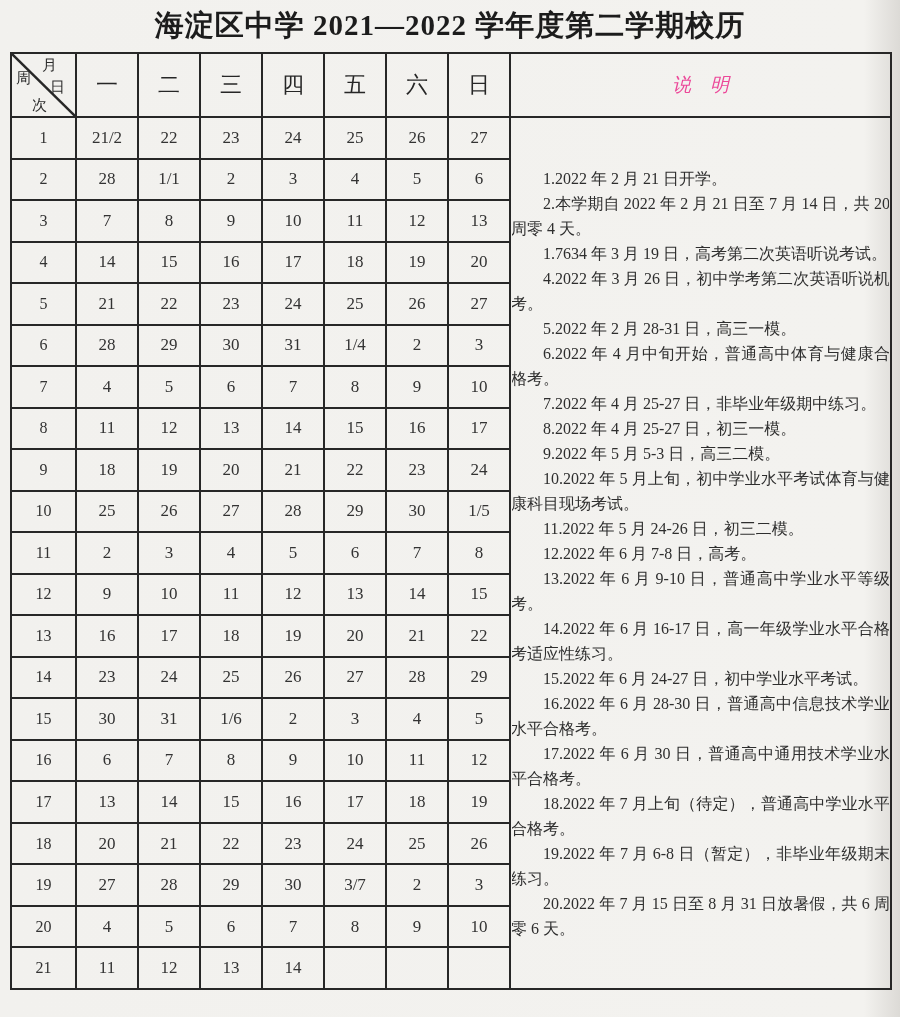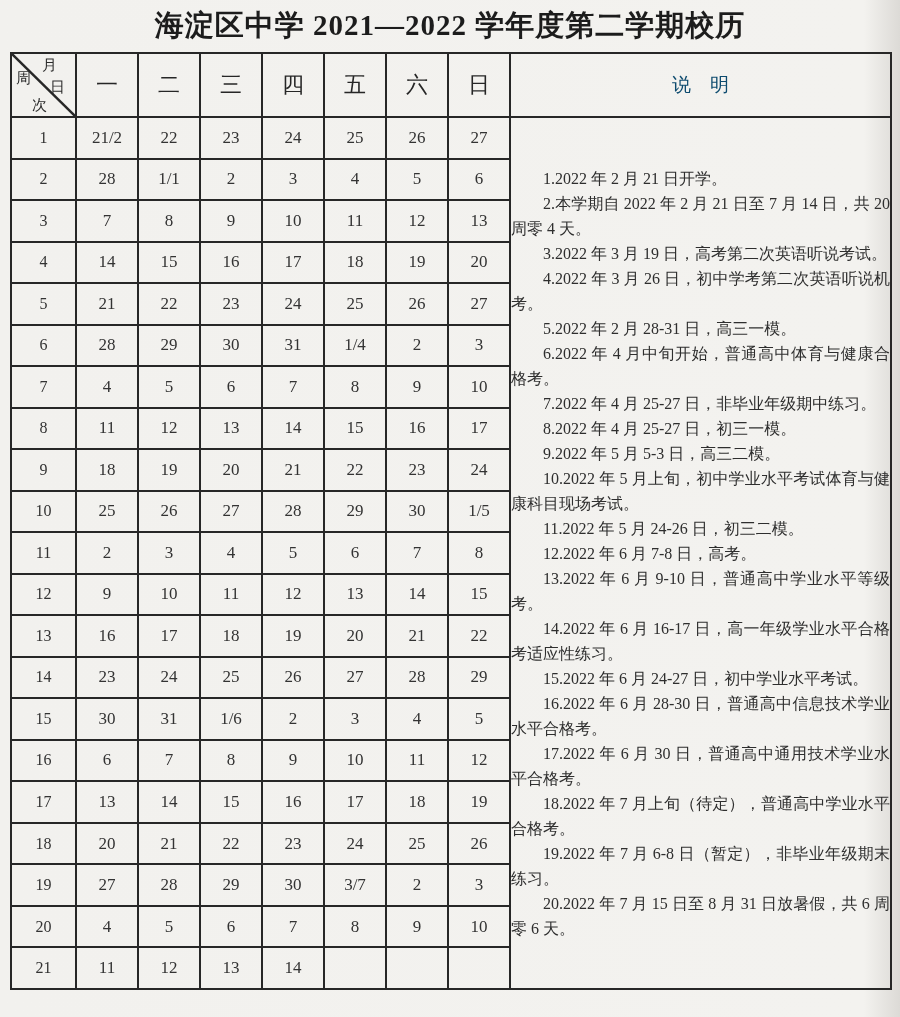--- a/index.html
+++ b/index.html
@@ -44,21 +44,22 @@
     vertical-align: middle;
     font-weight: normal;
   }
   thead tr { height: 64px; }
   .day-header {
     font-size: 22px;
     color: #262626;
   }
   .notes-header {
     font-size: 19px;
-    color: #0c4a6e;
+    color: #ec4899;
+    font-style: italic;
   }
   .corner {
     position: relative;
     overflow: hidden;
   }
   .corner svg {
     position: absolute;
     left: 0; top: 0;
     width: 100%;
     height: 100%;
@@ -79,20 +80,21 @@
   }
   .day-cell {
     font-size: 17px;
     color: #333333;
   }
   .notes-cell {
     vertical-align: top;
     text-align: left;
     padding: 7px 8px 6px 6px;
     overflow: hidden;
+    border-radius: 15px;
   }
   .note {
     margin: 0;
     text-indent: 2em;
     font-size: 16px;
     line-height: 25px;
     color: #2e2e2e;
     text-align: justify;
   }
 </style>
@@ -140,21 +142,21 @@
         <td class="day-cell">21/2</td>
         <td class="day-cell">22</td>
         <td class="day-cell">23</td>
         <td class="day-cell">24</td>
         <td class="day-cell">25</td>
         <td class="day-cell">26</td>
         <td class="day-cell">27</td>
         <td class="notes-cell" rowspan="21">
           <p class="note">1.2022 年 2 月 21 日开学。</p>
           <p class="note">2.本学期自 2022 年 2 月 21 日至 7 月 14 日，共 20 周零 4 天。</p>
-          <p class="note">3.2022 年 3 月 19 日，高考第二次英语听说考试。</p>
+          <p class="note">1.7634 年 3 月 19 日，高考第二次英语听说考试。</p>
           <p class="note">4.2022 年 3 月 26 日，初中学考第二次英语听说机考。</p>
           <p class="note">5.2022 年 2 月 28-31 日，高三一模。</p>
           <p class="note">6.2022 年 4 月中旬开始，普通高中体育与健康合格考。</p>
           <p class="note">7.2022 年 4 月 25-27 日，非毕业年级期中练习。</p>
           <p class="note">8.2022 年 4 月 25-27 日，初三一模。</p>
           <p class="note">9.2022 年 5 月 5-3 日，高三二模。</p>
           <p class="note">10.2022 年 5 月上旬，初中学业水平考试体育与健康科目现场考试。</p>
           <p class="note">11.2022 年 5 月 24-26 日，初三二模。</p>
           <p class="note">12.2022 年 6 月 7-8 日，高考。</p>
           <p class="note">13.2022 年 6 月 9-10 日，普通高中学业水平等级考。</p>

